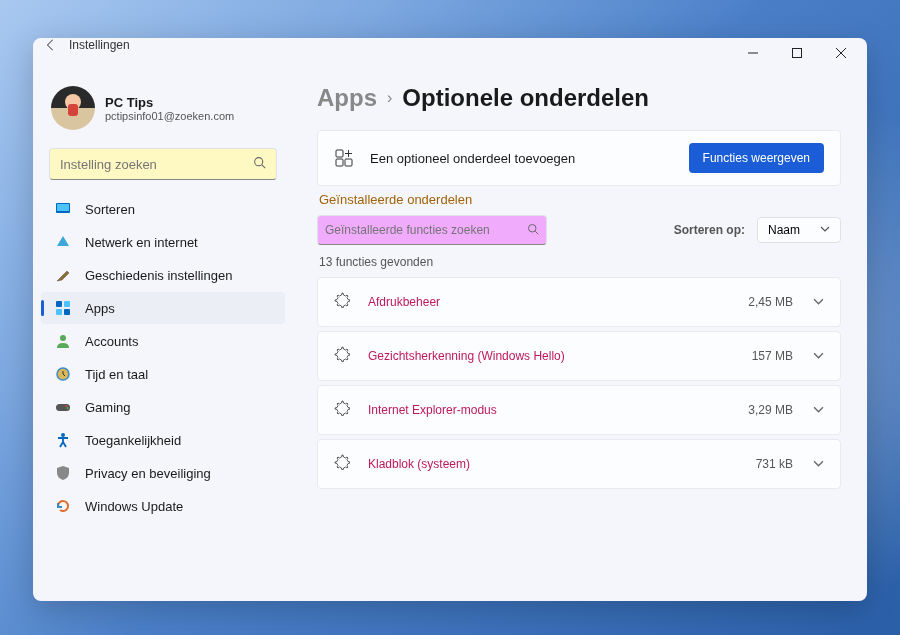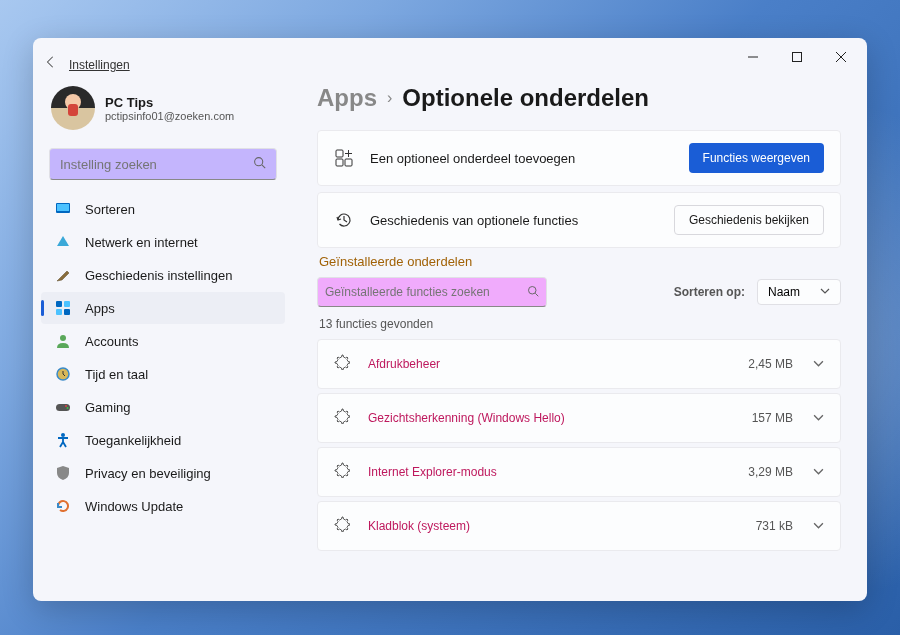--- a/index.html
+++ b/index.html
@@ -12,21 +12,21 @@
       content: ''; position: absolute; width: 600px; height: 600px;
       background: radial-gradient(circle, rgba(255,255,255,0.3) 0%, transparent 60%);
       right: -200px; top: 50px; border-radius: 50%;
     }
     .window {
       position: absolute; left: 33px; top: 38px; width: 834px; height: 563px;
       background: #f5f6fb; border-radius: 8px; box-shadow: 0 8px 32px rgba(0,0,0,0.2);
       display: flex; flex-direction: column; overflow: hidden;
     }
     .titlebar {
-      height: 34px; display: flex; align-items: flex-end; padding: 0 4px; font-size: 12px; color: #333; text-decoration: underline;
+      height: 34px; display: flex; align-items: flex-start; padding: 0 4px; font-size: 12px; color: #333;
     }
     .titlebar .back { width: 28px; text-align: center; cursor: pointer; color: #555; }
     .titlebar .title { flex: 1; padding-left: 4px; }
     .titlebar .controls { display: flex; }
     .titlebar .ctrl { width: 44px; height: 30px; display: flex; align-items: center; justify-content: center; cursor: pointer; }
     .titlebar .ctrl svg { width: 10px; height: 10px; }
     .body { flex: 1; display: flex; overflow: hidden; }
     .sidebar { width: 264px; padding: 8px 12px 8px 8px; display: flex; flex-direction: column; overflow-y: auto; }
     .profile { display: flex; align-items: center; gap: 10px; padding: 6px 10px 14px 10px; }
     .avatar {
@@ -38,21 +38,21 @@
       content: ''; position: absolute; width: 16px; height: 16px; background: #f5c9a8;
       border-radius: 50%; top: 8px; left: 14px;
     }
     .avatar::before {
       content: ''; position: absolute; width: 10px; height: 12px; background: #d4443a;
       top: 18px; left: 17px; border-radius: 3px; z-index: 1;
     }
     .profile-text .name { font-size: 13px; font-weight: 600; color: #1a1a1a; }
     .profile-text .email { font-size: 11px; color: #555; }
     .search-box {
-      margin: 4px 8px 12px 8px; height: 32px; background: #c4b5fd; border: 1px solid #e0e0e5;
+      margin: 4px 8px 12px 8px; height: 32px; background: #fef9c3; border: 1px solid #e0e0e5;
       border-bottom: 1px solid #888; border-radius: 4px; display: flex; align-items: center; padding: 0 10px;
     }
     .search-box input {
       flex: 1; border: none; background: transparent; font-size: 13px; outline: none; color: #333;
     }
     .search-box .icon { color: #666; font-size: 13px; }
     .nav { list-style: none; }
     .nav li {
       display: flex; align-items: center; gap: 14px; padding: 8px 14px; font-size: 13px;
       color: #1a1a1a; cursor: pointer; border-radius: 4px; margin: 1px 0; position: relative;
@@ -263,31 +263,20 @@
               <rect x="1" y="10" width="7" height="7" rx="1" stroke="#333" fill="none"></rect>
               <rect x="10" y="10" width="7" height="7" rx="1" stroke="#333" fill="none"></rect>
               <line x1="13.5" y1="1" x2="13.5" y2="8" stroke="#333"></line>
               <line x1="10" y1="4.5" x2="17" y2="4.5" stroke="#333"></line>
             </svg>
         </div>
         <div class="card-text">Een optioneel onderdeel toevoegen</div>
         <button class="btn-primary">Functies weergeven</button>
       </div>
 
-      <div class="card">
-        <div class="card-icon">
-          <svg width="18" height="18" viewBox="0 0 18 18">
-              <path d="M3 9 A6 6 0 1 1 4.5 13" stroke="#333" stroke-width="1.2" fill="none"></path>
-              <path d="M2 6 L3 9 L6 8" stroke="#333" stroke-width="1.2" fill="none"></path>
-              <path d="M9 5 L9 9 L12 11" stroke="#333" stroke-width="1.2" fill="none"></path>
-            </svg>
-        </div>
-        <div class="card-text">Geschiedenis van optionele functies</div>
-        <button class="btn-secondary">Geschiedenis bekijken</button>
-      </div>
 
       <div class="section-title">Geïnstalleerde onderdelen</div>
 
       <div class="filter-row">
         <div class="filter-search">
           <input type="text" placeholder="Geïnstalleerde functies zoeken" style="">
           <span><svg width="12" height="12" viewBox="0 0 16 16">
                 <circle cx="7" cy="7" r="5" stroke="#666" stroke-width="1.3" fill="none"></circle>
                 <line x1="11" y1="11" x2="15" y2="15" stroke="#666" stroke-width="1.3"></line>
               </svg></span>

